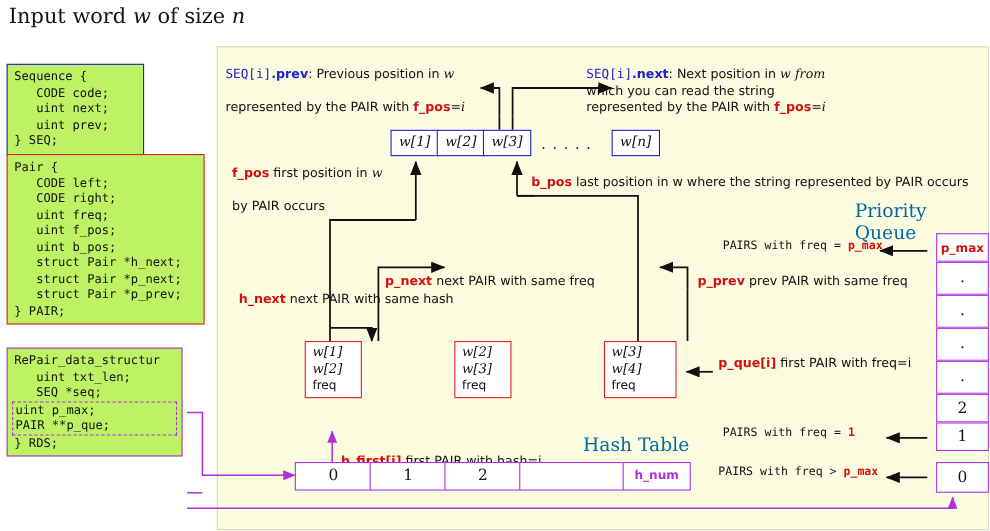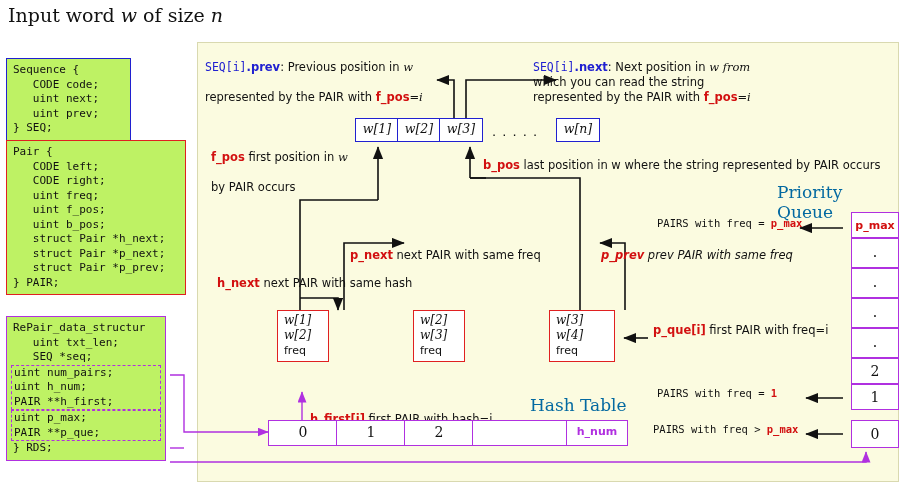--- a/index.html
+++ b/index.html
@@ -185,23 +185,21 @@
    uint f_pos;
    uint b_pos;
    struct Pair *h_next;
    struct Pair *p_next;
    struct Pair *p_prev;
 } PAIR;</div>
 
 <div id="rds-struct" class="structbox"><span>RePair_data_structur
    uint txt_len;
    SEQ *seq;</span>
-<span class="dashed-in">uint num_pairs;
-uint h_num;
-PAIR **h_first;</span><span class="dashed-in">uint p_max;
+<span class="dashed-in">uint p_max;
 PAIR **p_que;</span><span>} RDS;</span></div>
 
 <div class="lbl" style="left:205px;top:60px;width:235px;">
   <span class="blue mono">SEQ[i]</span><span class="blue bold">.prev</span><span>: Previous position in </span><span class="it">w</span><br>
   <br>
   <span>represented by the PAIR with </span><span class="red bold">f_pos</span><span class="it">=i</span>
 </div>
 
 <div class="lbl" style="left:533px;top:60px;width:250px;">
   <span class="blue mono">SEQ[i]</span><span class="blue bold">.next</span><span>: Next position in </span><span class="it">w from</span><br>
@@ -216,25 +214,25 @@
 </div>
 
 <div class="lbl" style="left:483px;top:158px;width:400px;">
   <span class="red bold">b_pos</span><span> last position in w where the string represented by PAIR occurs</span>
 </div>
 
 <div class="lbl" style="left:350px;top:248px;">
   <span class="red bold">p_next</span><span> next PAIR with same freq</span>
 </div>
 
-<div class="lbl" style="left:601px;top:248px;font-style:italic;">
+<div class="lbl" style="left:634px;top:248px;">
   <span class="red bold">p_prev</span><span> prev PAIR with same freq</span>
 </div>
 
-<div class="lbl" style="left:217px;top:276px;">
+<div class="lbl" style="left:217px;top:264px;">
   <span class="red bold">h_next</span><span> next PAIR with same hash</span>
 </div>
 
 <div class="lbl" style="left:653px;top:323px;">
   <span class="red bold">p_que[i]</span><span> first PAIR with freq=i</span>
 </div>
 
 <div class="lbl" style="left:310px;top:412px;">
   <span class="red bold">h_first[i]</span><span> first PAIR with hash=i</span>
 </div>

